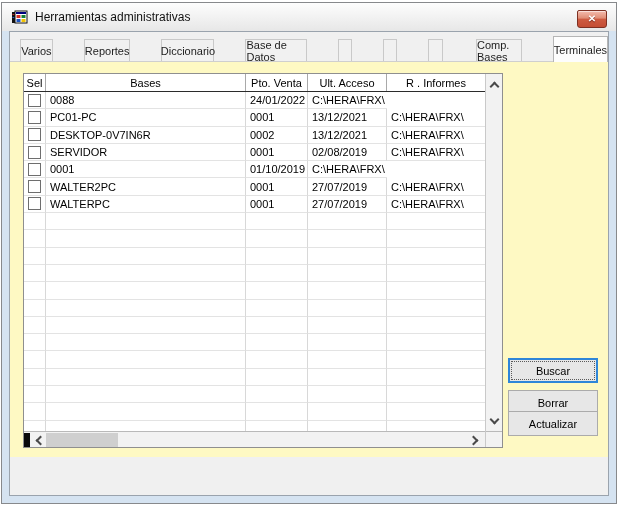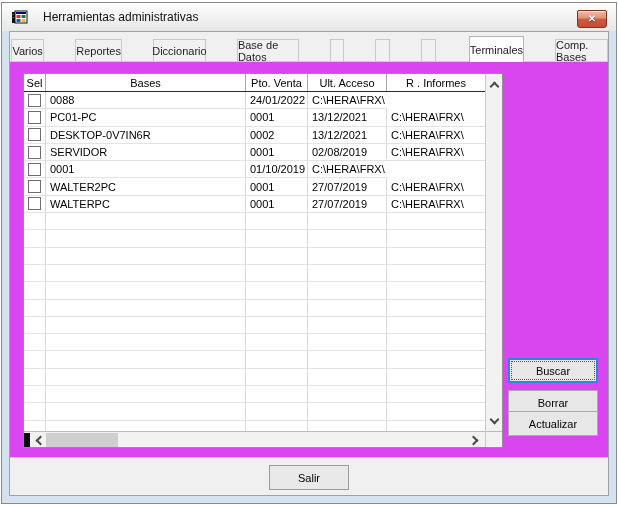--- a/index.html
+++ b/index.html
@@ -5,45 +5,45 @@
   * { margin:0; padding:0; box-sizing:border-box; }
   html,body { width:618px; height:506px; background:#fff; font-family:"Liberation Sans", sans-serif; overflow:hidden; }
 
   .window { position:absolute; left:1px; top:2px; width:616px; height:502px;
             border:1px solid #87898C; background:#D5E3F1; }
 
   
   .titlebar { position:absolute; left:0; top:0; right:0; height:28px;
               background:linear-gradient(#FDFDFD,#E7E7E7); display:flex; align-items:center; padding-left:10px; }
   .title-icon { width:16px; height:16px; flex:0 0 16px; }
-  .title-text { margin-left:15px; font-size:12px; color:#111; }
+  .title-text { margin-left:7px; font-size:12px; color:#111; }
   .close-btn { position:absolute; right:9px; top:7px; width:30px; height:18px;
                border:1px solid #7E3022; border-radius:2px 2px 3px 3px;
                background:linear-gradient(#F4BCAE 0%,#E08D75 45%,#CE5B41 50%,#C44D34 100%);
                box-shadow:inset 0 1px 0 rgba(255,255,255,.55);
                color:#fff; font-size:10px; font-weight:bold; line-height:16px; text-align:center; cursor:default;
                text-shadow:0 1px 1px rgba(90,20,10,.7); }
 
   
   .client { position:absolute; left:7px; right:7px; top:28px; bottom:7px;
             background:#F0F0F0; border:1px solid #9AA3AD; }
 
   
   .tabstrip { position:absolute; left:0; right:0; top:0; height:29px;
-              display:flex; align-items:flex-end; padding-left:1px;gap:31px; }
+              display:flex; align-items:flex-end; padding-left:10px;gap:31px; }
   .tab { height:22px; background:#F1F1F1; border:1px solid #C9C9C9; border-bottom:none;
          display:flex; align-items:center; justify-content:center; font-size:11px; color:#1d1d1d;
          position:relative; z-index:1; }
   .tab.active { height:26px; background:#FDFDFD; border-color:#B5B5B5; margin-bottom:-1px; z-index:3; }
   .tab:nth-child(1){width:40px}.tab:nth-child(2){width:52px}.tab:nth-child(3){width:53px}
   .tab:nth-child(4){width:75px}.tab:nth-child(5){width:17px}.tab:nth-child(6){width:17px}
   .tab:nth-child(7){width:18px}.tab:nth-child(8){width:56px;margin-left:2px}.tab:nth-child(9){width:64px}
 
   .tabpage { position:absolute; left:0; right:0; top:29px; height:396px;
-             background:#d946ef; border-top:1px solid #CFCFCF; z-index:2; }
+             background:#fef9c3; border-top:1px solid #CFCFCF; z-index:2; }
 
   
   .grid { position:absolute; left:13px; top:11px; width:480px; height:375px;
           border:1px solid #8F8F8F; background:#fff; display:flex; }
   .grid-left { width:461px; display:flex; flex-direction:column; }
   .grid-header { height:18px; display:grid; grid-template-columns:22px 200px 62px 79px 1fr;
                  border-bottom:1px solid #2B2B2B; background:#fff; }
   .hcell { font-size:11px; color:#000; display:flex; align-items:center; justify-content:center;
            border-right:1px solid #A9A9A9; overflow:hidden; white-space:nowrap; }
   .hcell:last-child { border-right:none; }
@@ -121,25 +121,25 @@
         </div>
         <div class="tab">
           <span></span>
         </div>
         <div class="tab">
           <span></span>
         </div>
         <div class="tab">
           <span></span>
         </div>
+        <div class="tab">
+          <span>Comp. Bases</span>
+        </div>
         <div class="tab active">
           <span>Terminales</span>
-        </div>
-        <div class="tab">
-          <span>Comp. Bases</span>
         </div>
       </div>
 
     <div class="tabpage">
 
       <div class="grid">
         <div class="grid-left">
           <div class="grid-header">
               <div class="hcell">Sel</div>
               <div class="hcell">Bases</div>
@@ -326,18 +326,15 @@
       </div>
 
       <div id="sidebtns">
           <button class="sidebtn b0 focused">Buscar</button>
           <button class="sidebtn b1">Borrar</button>
           <button class="sidebtn b2">Actualizar</button>
         </div>
 
     </div>
 
-    <div class="bottombar">
-      <button class="salir">Salir</button>
-    </div>
 
   </div>
 </div>
 
 </body></html>

